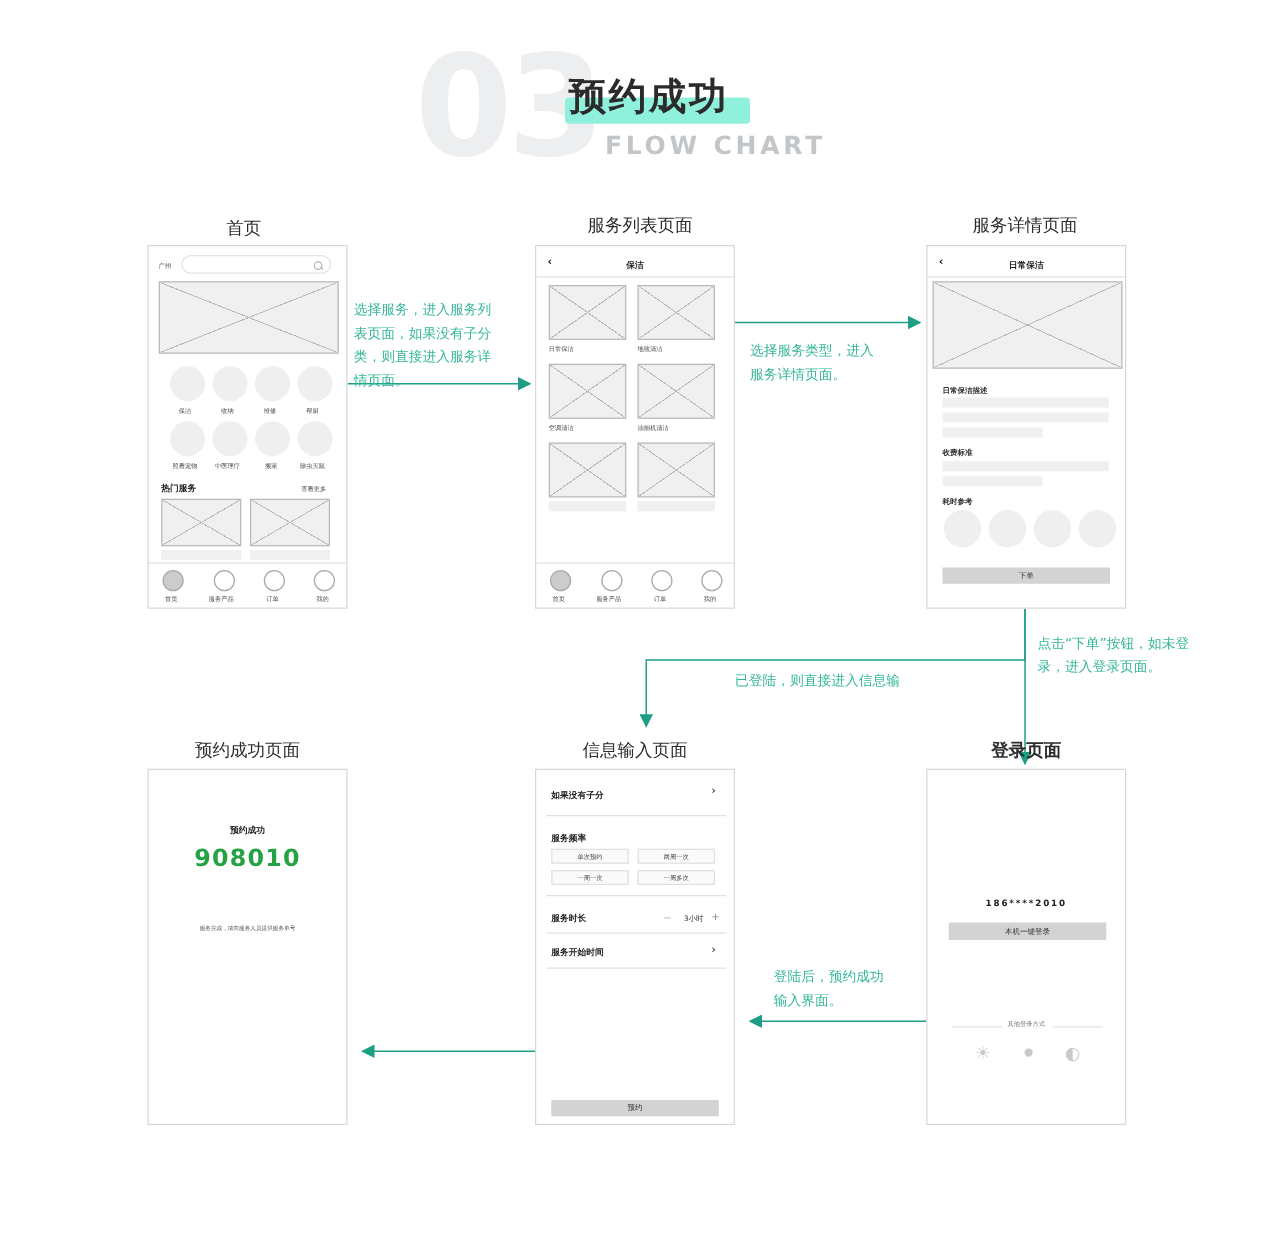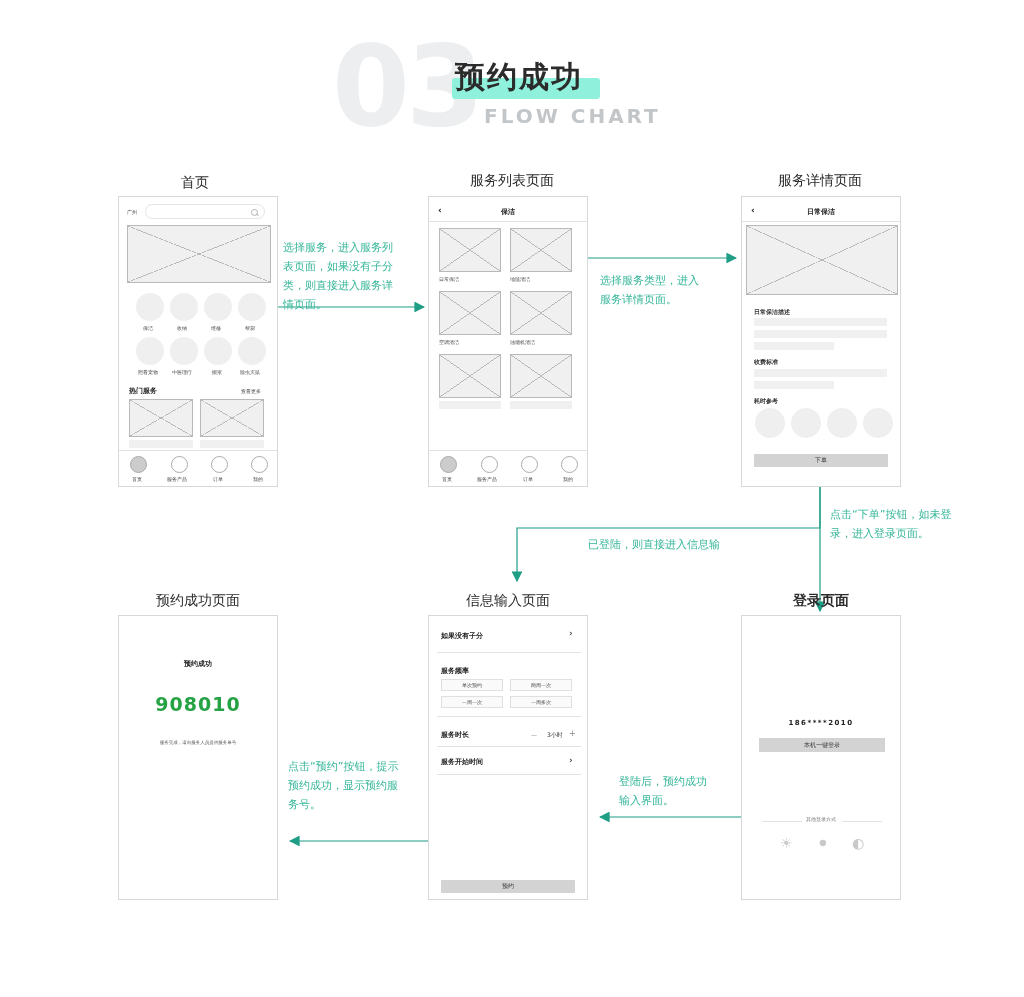--- a/index.html
+++ b/index.html
@@ -146,23 +146,20 @@
 表页面，如果没有子分
 类，则直接进入服务详
 情页面。</div>
   <div class="note" style="left:600px;top:271px;width:120px;">选择服务类型，进入
 服务详情页面。</div>
   <div class="note" style="left:830px;top:505px;width:160px;">点击“下单”按钮，如未登
 录，进入登录页面。</div>
   <div class="note" style="left:588px;top:535px;width:200px;">已登陆，则直接进入信息输</div>
   <div class="note" style="left:619px;top:772px;width:120px;">登陆后，预约成功
 输入界面。</div>
-  <div class="note" style="left:288px;top:757px;width:130px;">点击“预约”按钮，提示
-预约成功，显示预约服
-务号。</div>
 
   <div class="screen-label" style="left:95px;top:174px;">首页</div>
   <div class="phone" style="left:118px;top:196px;width:160px;height:291px;">
     <div class="ph-inner">
 
       <div class="tiny" style="left:8px;top:12px;">广州</div>
       <div class="searchpill" style="left:26px;top:7px;width:120px;height:15px;">
         <div class="mag" style="left:105px;top:4px;">
             <i></i>
           </div>
@@ -266,21 +263,21 @@
       <div class="circle" style="left:121px;top:211px;width:30px;height:30px;"></div>
 
       <div class="cta" style="left:12px;top:257px;width:134px;height:13px;">下单</div>
     </div>
   </div>
 
   <div class="screen-label" style="left:98px;top:592px;">预约成功页面</div>
   <div class="phone" style="left:118px;top:615px;width:160px;height:285px;">
     <div class="ph-inner">
       <div class="ctr" style="top:43px;font-size:7px;color:#222;font-weight:bold;">预约成功</div>
-      <div class="green-num" style="top:77px;">908010</div>
+      <div class="green-num" style="top:60px;">908010</div>
       <div class="ctr" style="top:124px;font-size:4.5px;color:#555;">服务完成，请向服务人员提供服务单号</div>
     </div>
   </div>
 
   <div class="screen-label" style="left:408px;top:592px;">信息输入页面</div>
   <div class="phone" style="left:428px;top:615px;width:160px;height:285px;">
     <div class="ph-inner">
 
       <div class="tiny7" style="left:12px;top:15px;">如果没有子分</div>
       <div class="chev-right" style="left:140px;top:12px;">›</div>

